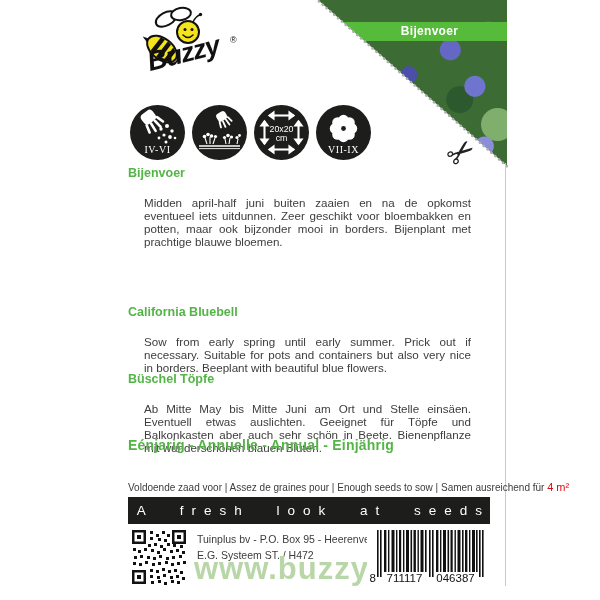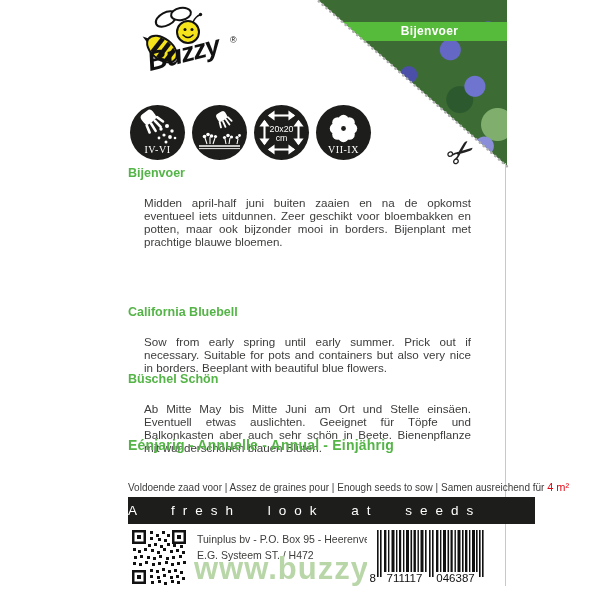--- a/index.html
+++ b/index.html
@@ -47,22 +47,22 @@
   .heading{color:#55b447;font-weight:bold;font-size:12.5px;margin:0 0 3px 0;}
   .body{margin:16px;font-size:11.6px;line-height:13px;text-align:justify;color:#3c3c3b;}
 
   .annual{position:absolute;left:128px;top:437px;color:#55b447;font-weight:bold;
           font-size:14px;letter-spacing:.2px;}
   .seedsline{position:absolute;left:128px;top:481px;width:361px;font-size:10px;
           color:#3c3c3b;white-space:nowrap;}
   .seedsline .amount{color:#e30613;font-weight:normal;font-size:11px;}
 
   
-  .banner{position:absolute;left:128px;top:497px;width:407px;height:27px;background:#1d1d1b;
-          color:#fff;font-size:13.5px;line-height:27px;text-align:left;
+  .banner{position:absolute;left:128px;top:497px;width:362px;height:27px;background:#1d1d1b;
+          color:#fff;font-size:13.5px;line-height:27px;text-align:right;
           letter-spacing:8px;word-spacing:15px;white-space:nowrap;overflow:hidden;}
 
   
   .qr{position:absolute;left:130px;top:528px;}
   .address{position:absolute;left:197px;top:531px;font-size:10.5px;color:#3c3c3b;line-height:16px;}
   .website{position:absolute;left:194px;top:551px;font-size:31px;font-weight:bold;
            color:#b8d6a8;letter-spacing:1px;}
   .barcode{position:absolute;left:367px;top:526px;}
   .barcode text{font-family:"Liberation Sans",sans-serif;font-size:11.5px;fill:#111;}
 </style>
@@ -210,21 +210,21 @@
 
   <div class="section" style="top:166px">
     <div class="heading">Bijenvoer</div>
     <p class="body">Midden april-half juni buiten zaaien en na de opkomst eventueel iets uitdunnen. Zeer geschikt voor bloembakken en potten, maar ook bijzonder mooi in borders. Bijenplant met prachtige blauwe bloemen.</p>
   </div>
   <div class="section" style="top:305px">
     <div class="heading">California Bluebell</div>
     <p class="body">Sow from early spring until early summer. Prick out if necessary. Suitable for pots and containers but also very nice in borders. Beeplant with beautiful blue flowers.</p>
   </div>
   <div class="section" style="top:372px">
-    <div class="heading">Büschel Schön</div>
+    <div class="heading">Büschel Töpfe</div>
     <p class="body">Ab Mitte May bis Mitte Juni am Ort und Stelle einsäen. Eventuell etwas auslichten. Geeignet für Töpfe und Balkonkasten aber auch sehr schön in Beete. Bienenpflanze mit wunderschönen blauen Blüten.</p>
   </div>
 
   <div class="annual">Eénjarig - Annuelle - Annual - Einjährig</div>
 
   <div class="seedsline">
     <span>Voldoende zaad voor | Assez de graines pour | Enough seeds to sow | Samen ausreichend für</span>
     <span class="amount">4 m²</span>
   </div>
 

